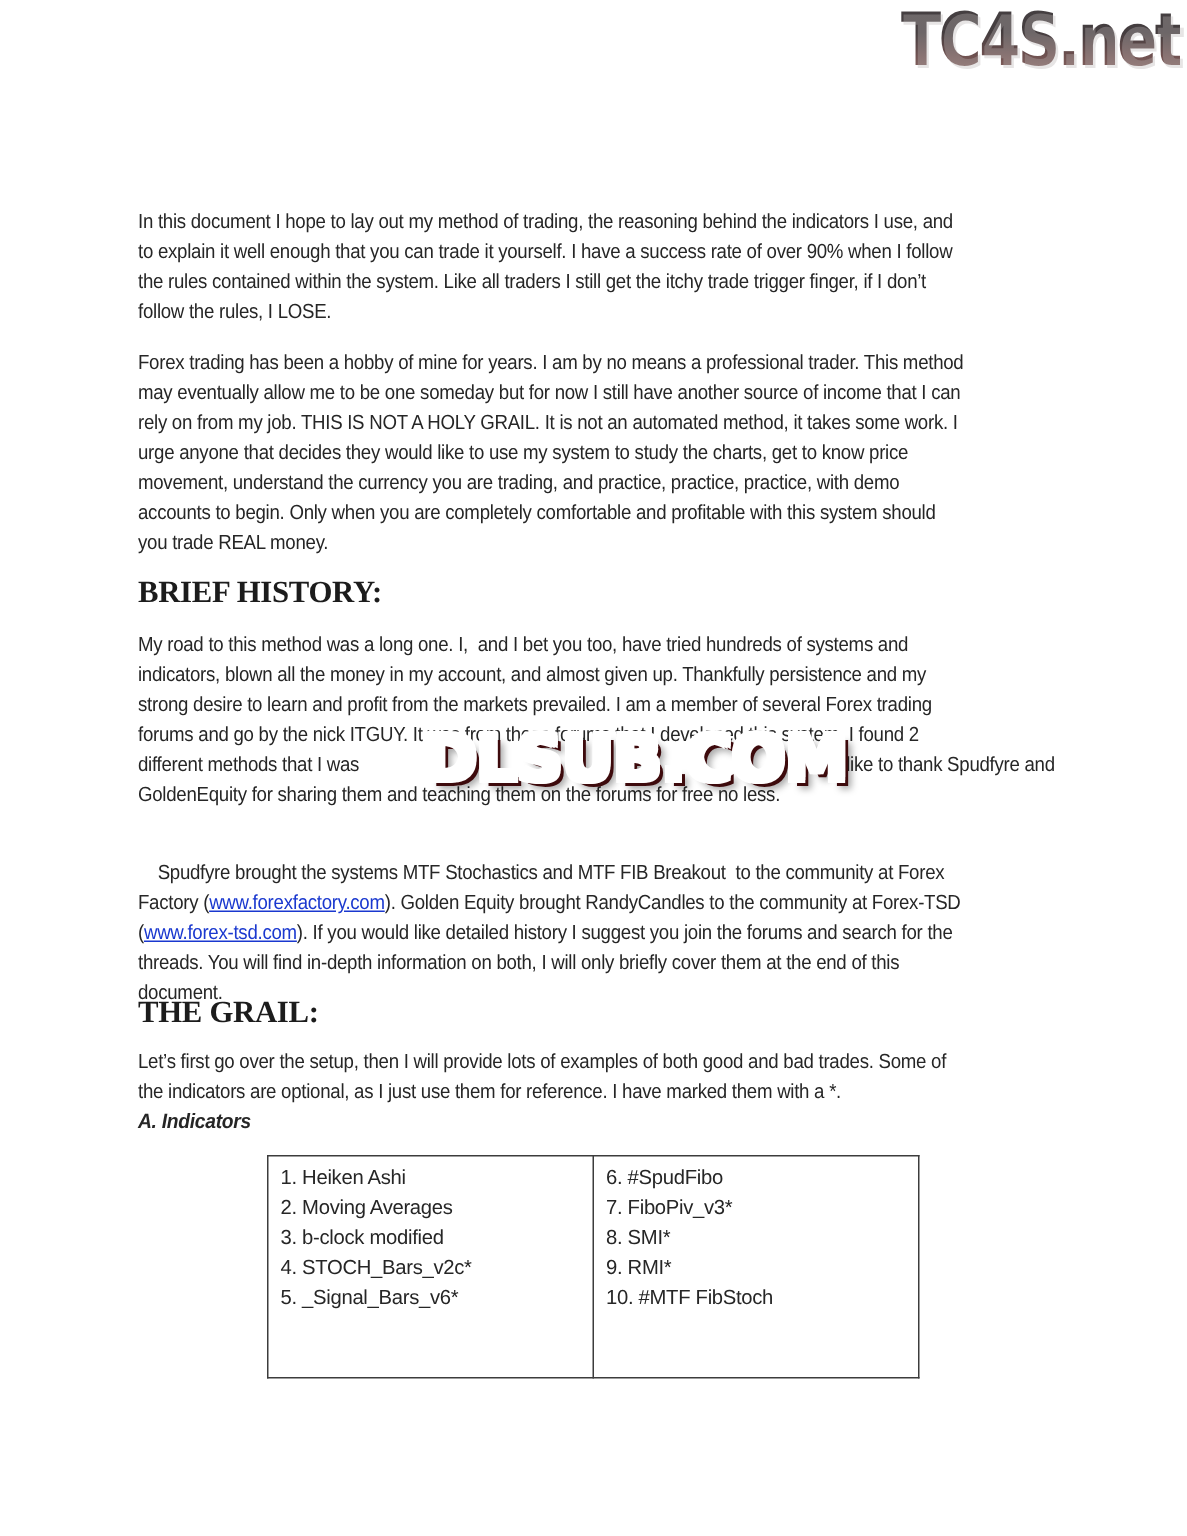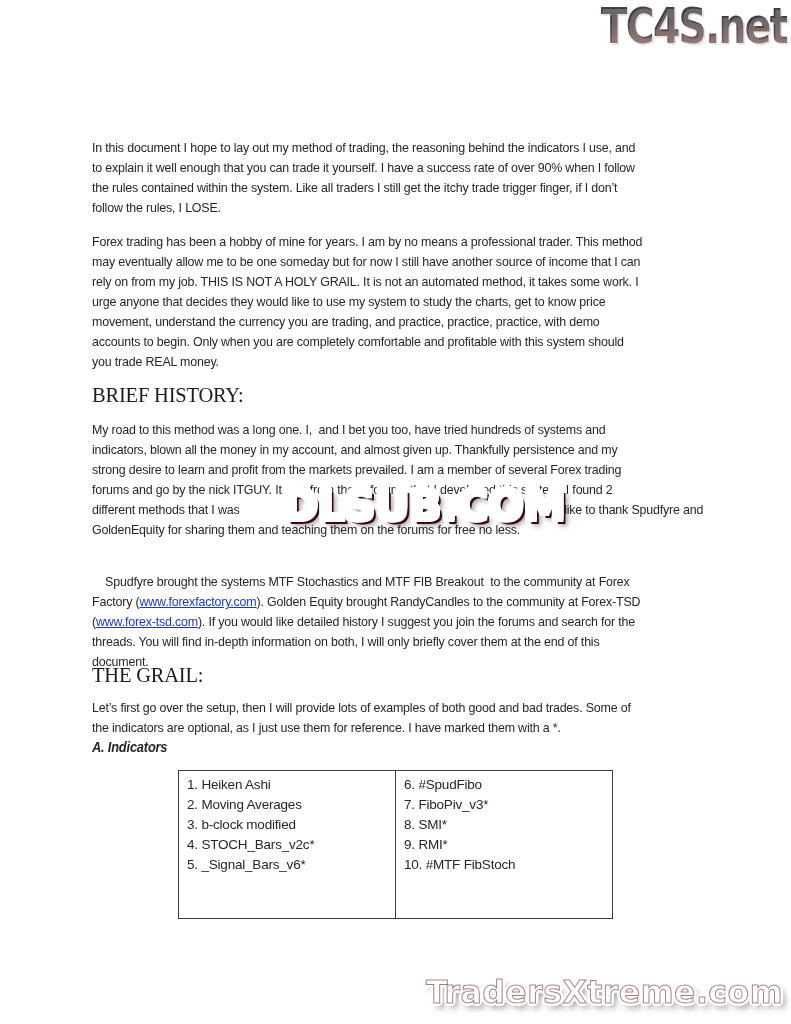--- a/index.html
+++ b/index.html
@@ -62,21 +62,21 @@
   .p-intro   { top: 138px; }
   .p-forex   { top: 232px; }
   .p-history { top: 420px; }
   .p-sources { top: 552px; }
   .p-setup   { top: 698px; }
 
   .section-heading {
     position: absolute;
     left: 92px;
     font-family: "Liberation Serif", serif;
-    font-weight: normal;
+    font-weight: bold;
     font-size: 20.5px;
     color: #1c1c1c;
     letter-spacing: -0.2px;
   }
   .h-brief  { top: 384px; }
   .h-system { top: 664px; }
 
   .gap-line {
     position: absolute;
     left: 92px;
@@ -241,15 +241,14 @@
 7. FiboPiv_v3*
 8. SMI*
 9. RMI*
 10. #MTF FibStoch</td>
       </tr>
     </tbody>
   </table>
 
   <div class="watermark">DLSUB.COM</div>
 
-  <div class="footer-logo">TradersXtreme.com</div>
 
 </div>
 
 </body></html>

